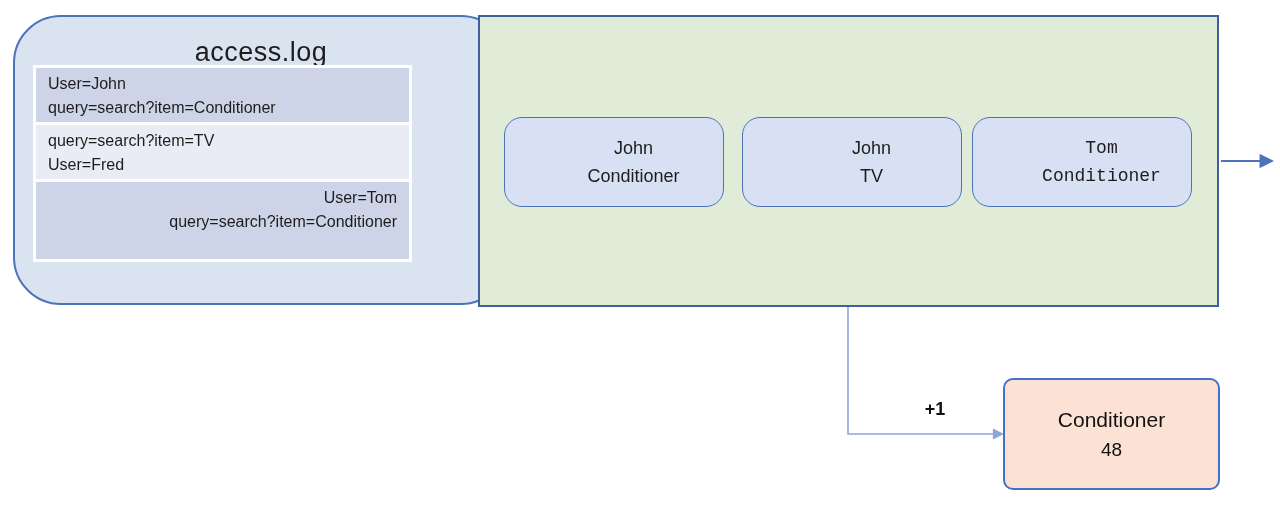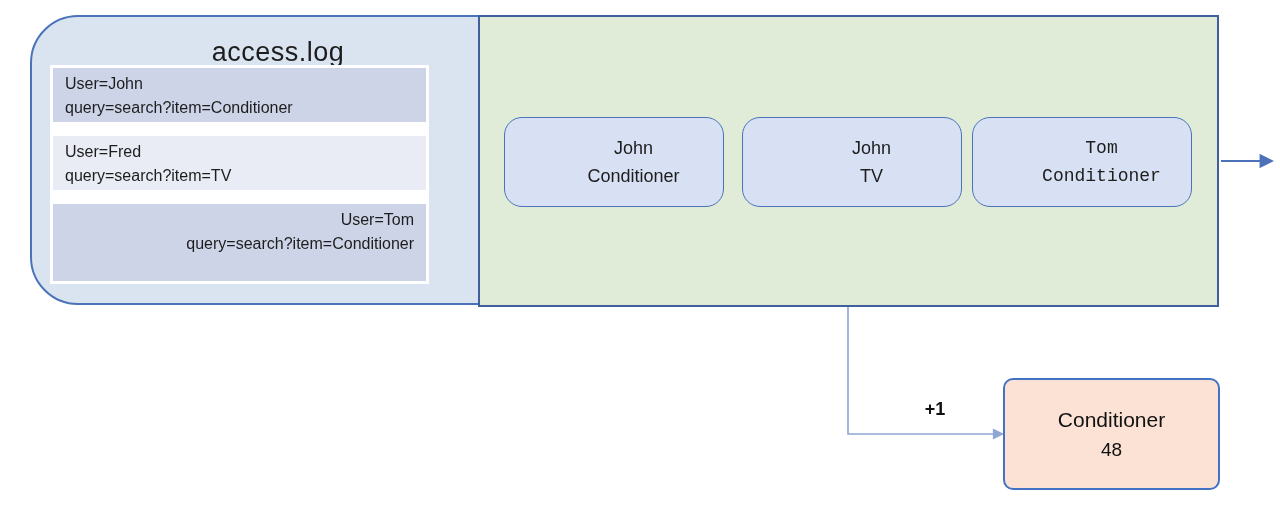--- a/index.html
+++ b/index.html
@@ -15,26 +15,26 @@
   html,body{background:#ffffff;}
   body{font-family:"Liberation Sans","DejaVu Sans",sans-serif;color:var(--ink);}
   .stage{position:relative;width:1280px;height:507px;background:#ffffff;overflow:hidden;}
 
   .connectors{position:absolute;left:0;top:0;width:1280px;height:507px;pointer-events:none;}
   .conn-dark{stroke:var(--arrow-dark);stroke-width:1.8;fill:none;}
   .conn-light{stroke:var(--arrow-light);stroke-width:1.6;fill:none;}
   .head-dark{fill:var(--arrow-dark);}
   .head-light{fill:var(--arrow-light);}
 
-  .log-box{position:absolute;left:30px;top:15px;width:496px;height:290px;
+  .log-box{position:absolute;left:13px;top:15px;width:496px;height:290px;
     background:var(--log-fill);border:2px solid var(--log-border);border-radius:48px;}
   .log-title{position:absolute;left:0;right:0;top:20px;text-align:center;
     font-size:27px;letter-spacing:0.5px;color:#1d1d1d;}
   .log-rows{position:absolute;left:18px;top:48px;width:379px;background:#ffffff;
-    padding:3px;display:flex;flex-direction:column;gap:14px;}
+    padding:3px;display:flex;flex-direction:column;gap:3px;}
   .log-row{width:100%;padding:4px 12px;font-size:16px;line-height:24px;color:#1d1d1d;}
   .log-row.dark{background:var(--row-dark);}
   .log-row.light{background:var(--row-light);}
   .log-row.r1,.log-row.r2{height:54px;}
   .log-row.r3{height:77px;text-align:right;}
 
   .app-box{position:absolute;left:478px;top:15px;width:741px;height:292px;
     background:var(--app-fill);border:2px solid var(--app-border);}
   .app-title{position:absolute;left:0;right:0;top:26px;text-align:center;
     font-size:20px;color:#111;}
@@ -75,22 +75,22 @@
   </svg>
 
   <div class="log-box">
     <div class="log-title">access.log</div>
     <div class="log-rows">
       <div class="log-row dark r1">
         <div>User=John</div>
         <div>query=search?item=Conditioner</div>
       </div>
       <div class="log-row light r2">
+        <div>query=search?item=TV</div>
         <div>User=Fred</div>
-        <div>query=search?item=TV</div>
       </div>
       <div class="log-row dark r3">
         <div>User=Tom</div>
         <div>query=search?item=Conditioner</div>
       </div>
     </div>
   </div>
 
   <div class="app-box">
     <div class="record p1">

